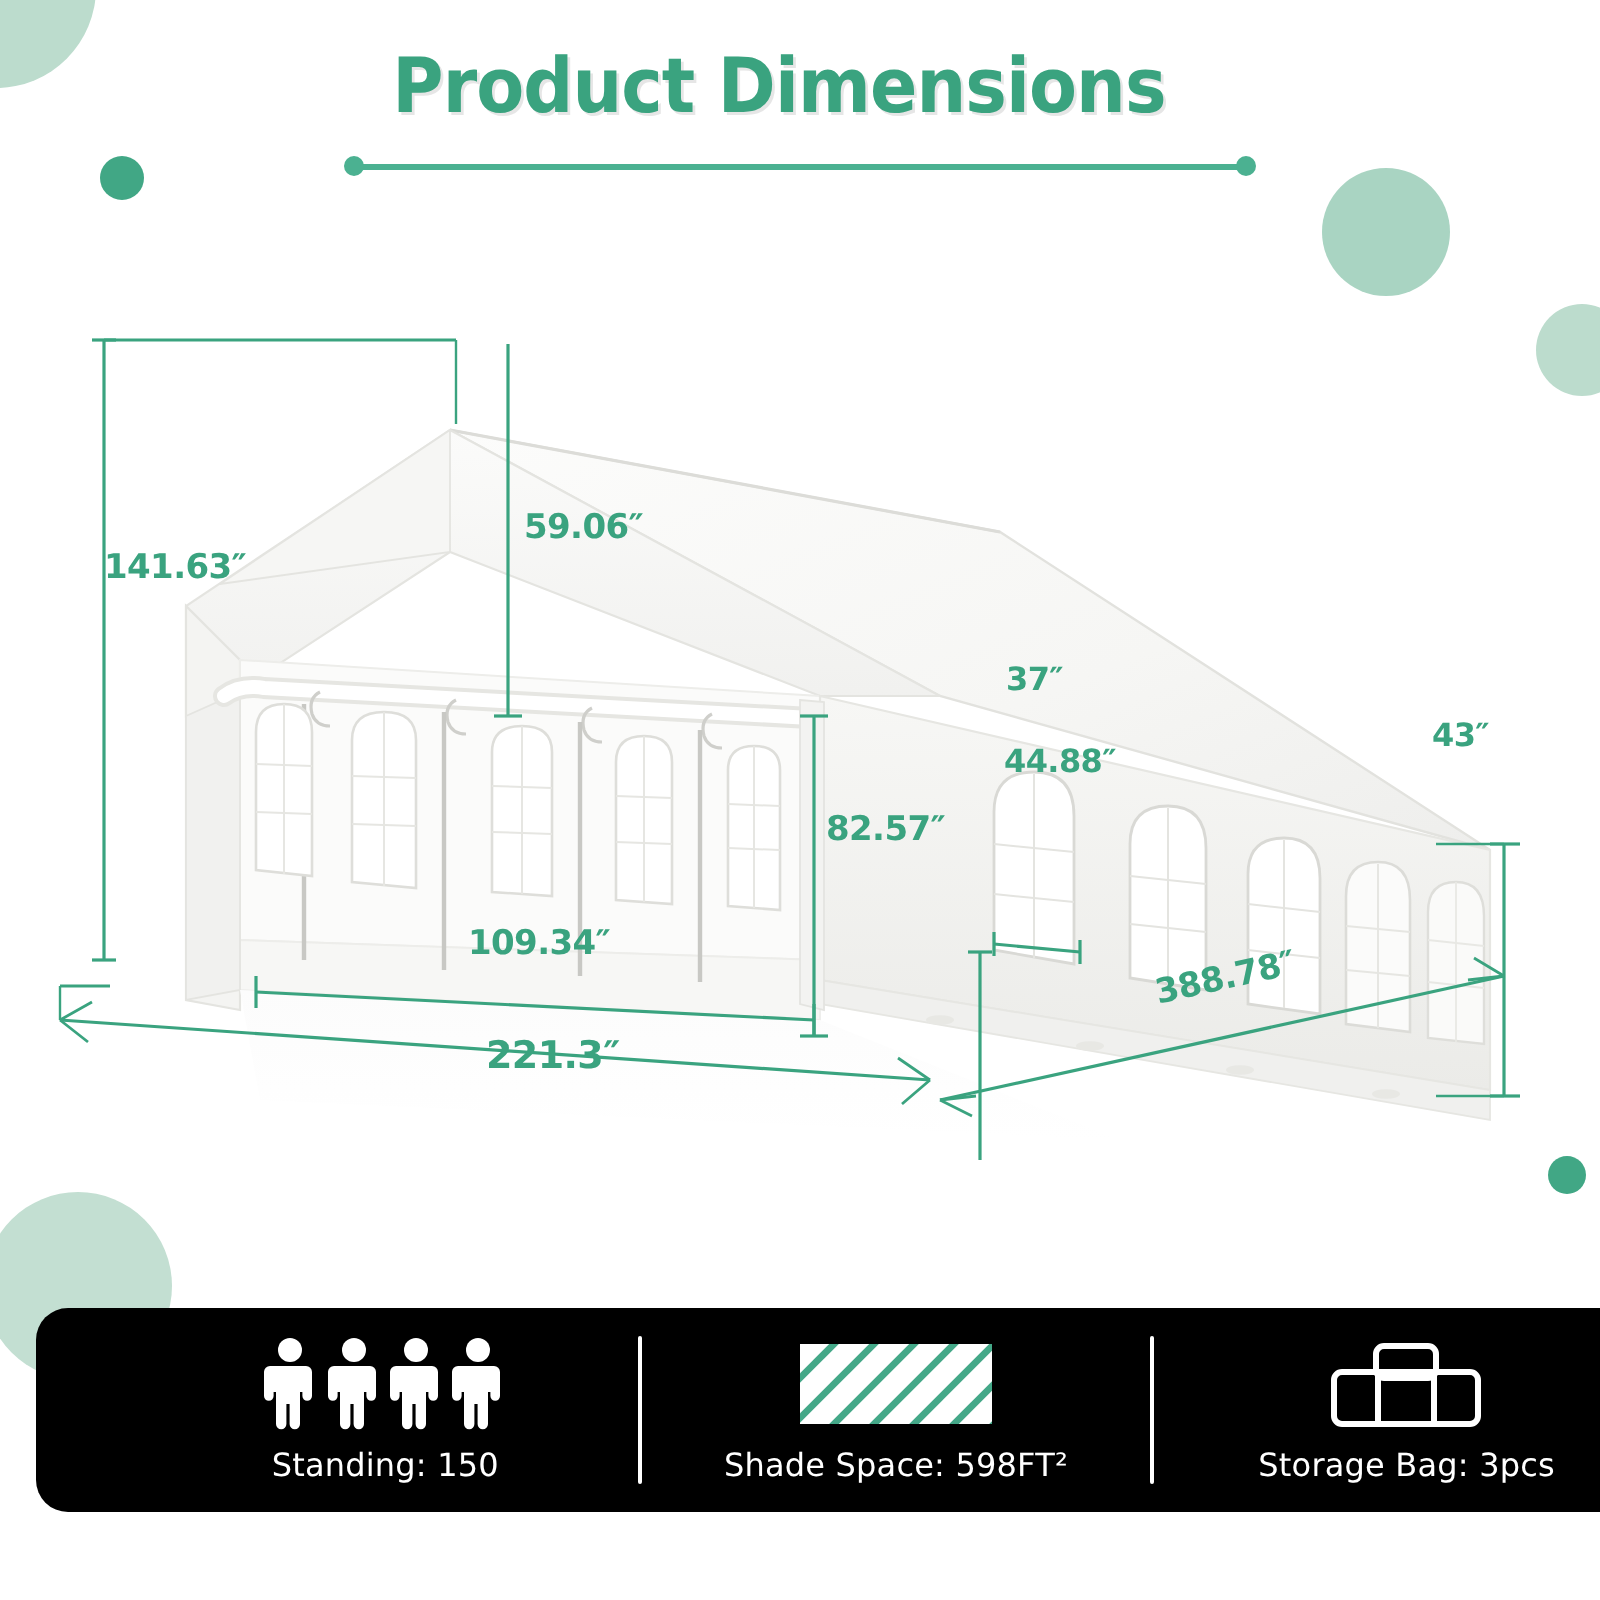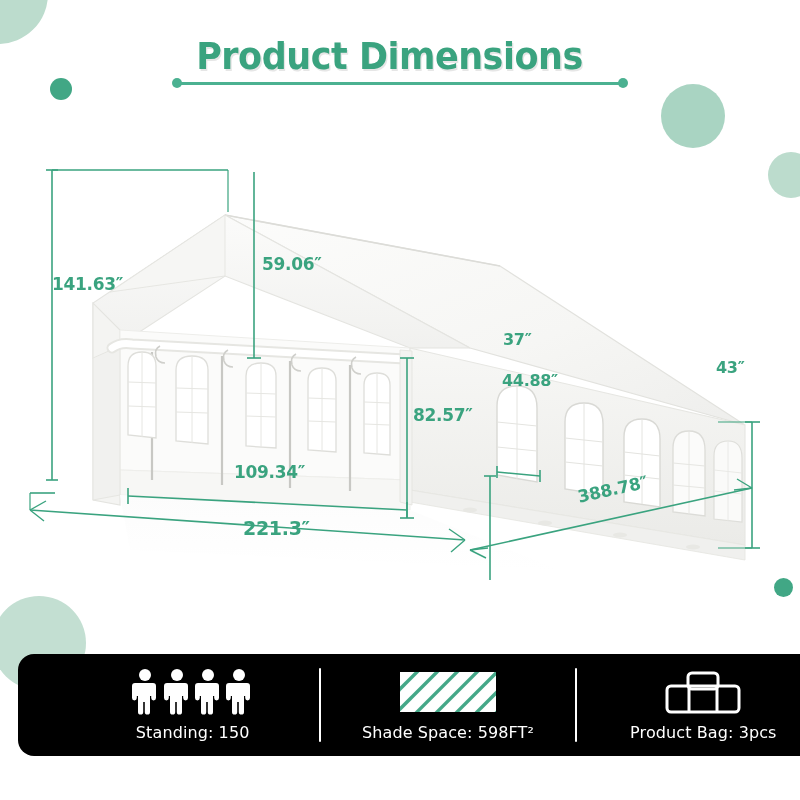--- a/index.html
+++ b/index.html
@@ -48,21 +48,21 @@
   }
   #blob-dot-br {
     left: 774px; top: 578px;
     width: 19px; height: 19px;
     background: #41a785;
   }
 
   
   #title-block {
     position: absolute;
-    left: 0; top: 37px;
+    left: 0; top: 24px;
     width: 779px;
     text-align: center;
   }
   #page-title {
     font-family: "DejaVu Sans", sans-serif;
     font-size: 38px;
     font-weight: bold;
     color: #3aa37f;
     letter-spacing: -0.5px;
     line-height: 1.05;
@@ -448,16 +448,16 @@
 
   <div class="feature-cell">
     <div class="feature-icon">
       <svg width="96" height="48" viewBox="0 0 96 48" xmlns="http://www.w3.org/2000/svg" fill="none" stroke="#ffffff" stroke-width="3" stroke-linejoin="round">
         <rect x="33" y="5" width="30" height="16" rx="4"></rect>
         <rect x="12" y="18" width="72" height="26" rx="4"></rect>
         <line x1="34" y1="19" x2="34" y2="43"></line>
         <line x1="62" y1="19" x2="62" y2="43"></line>
       </svg>
     </div>
-    <div class="feature-label">Product Bag: 3pcs</div>
+    <div class="feature-label">Storage Bag: 3pcs</div>
   </div>
 
 </div>
 
 </body></html>

